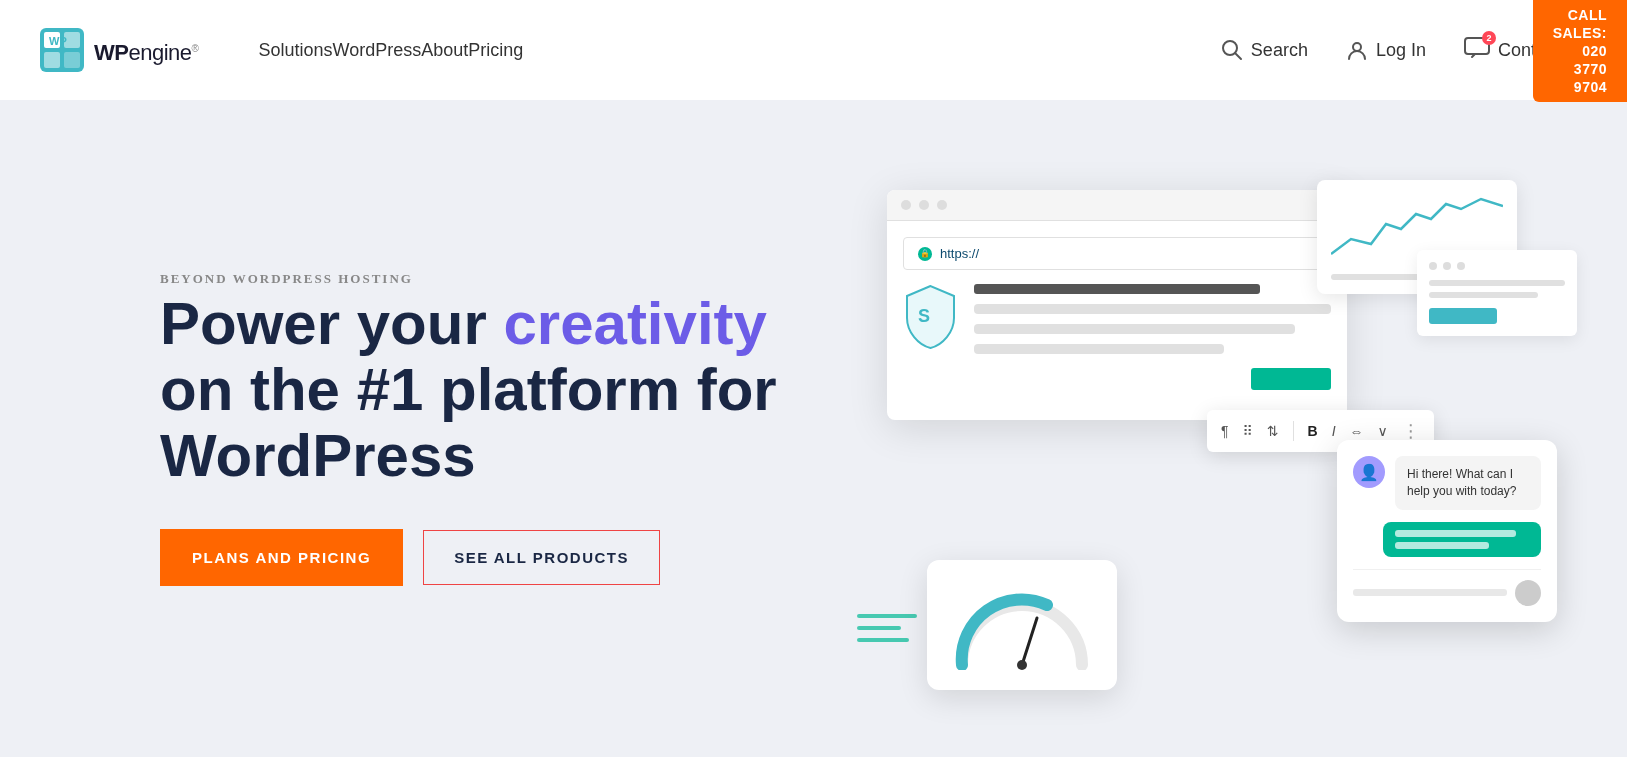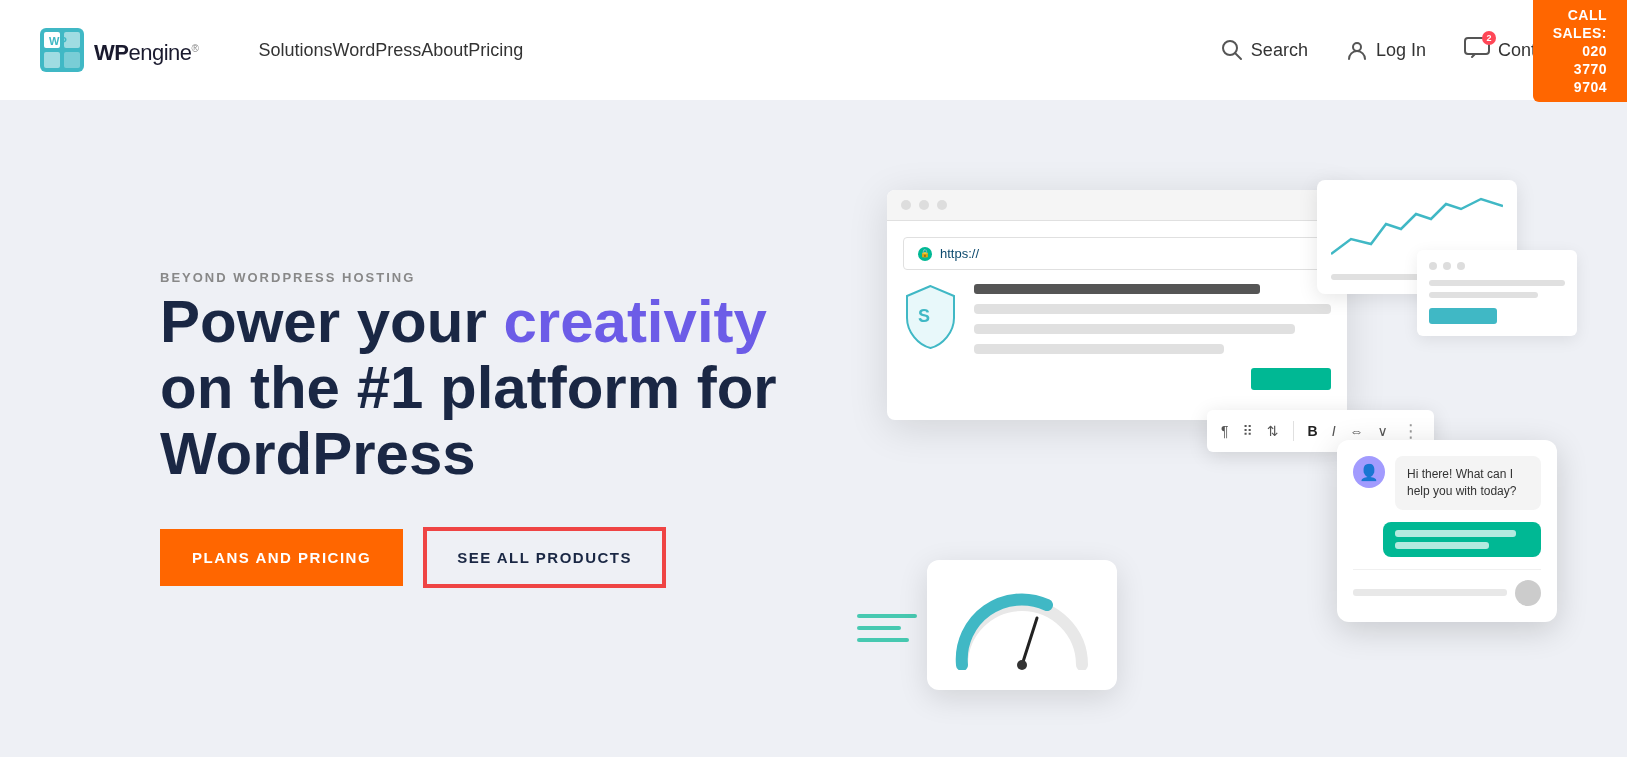--- a/index.html
+++ b/index.html
@@ -130,20 +130,21 @@
       position: relative;
     }
 
     .hero-eyebrow {
       font-size: 13px;
       font-weight: 700;
       color: #888;
       letter-spacing: 2px;
       text-transform: uppercase;
       margin-bottom: 4px;
+      font-family: Liberation Serif, serif;
     }
 
     .hero-title {
       font-size: 60px;
       font-weight: 800;
       color: #1a2744;
       line-height: 1.1;
       margin-bottom: 40px;
     }
 
@@ -172,21 +173,21 @@
     }
 
     .btn-secondary {
       background: transparent;
       color: #1a2744;
       font-size: 15px;
       font-weight: 800;
       letter-spacing: 1.5px;
       text-transform: uppercase;
       padding: 18px 30px;
-      border: 4px solid #ef4444;
+      border: 1px solid #ef4444;
       cursor: pointer;
       text-decoration: none;
       display: inline-block;
     }
 
     
     .hero-illustration {
       position: absolute;
       right: -20px;
       top: 30px;

